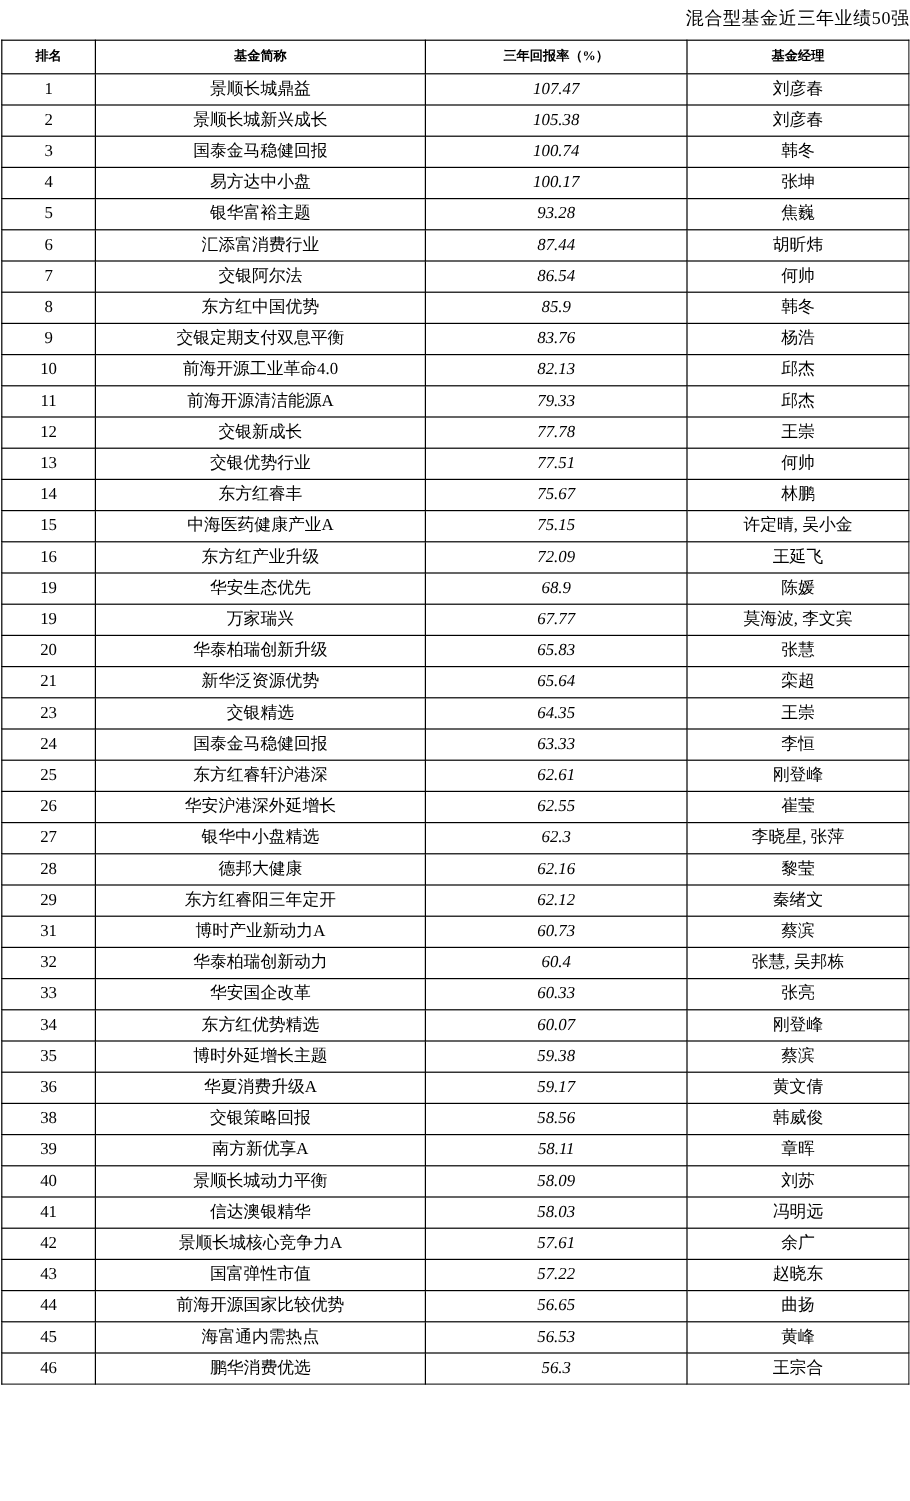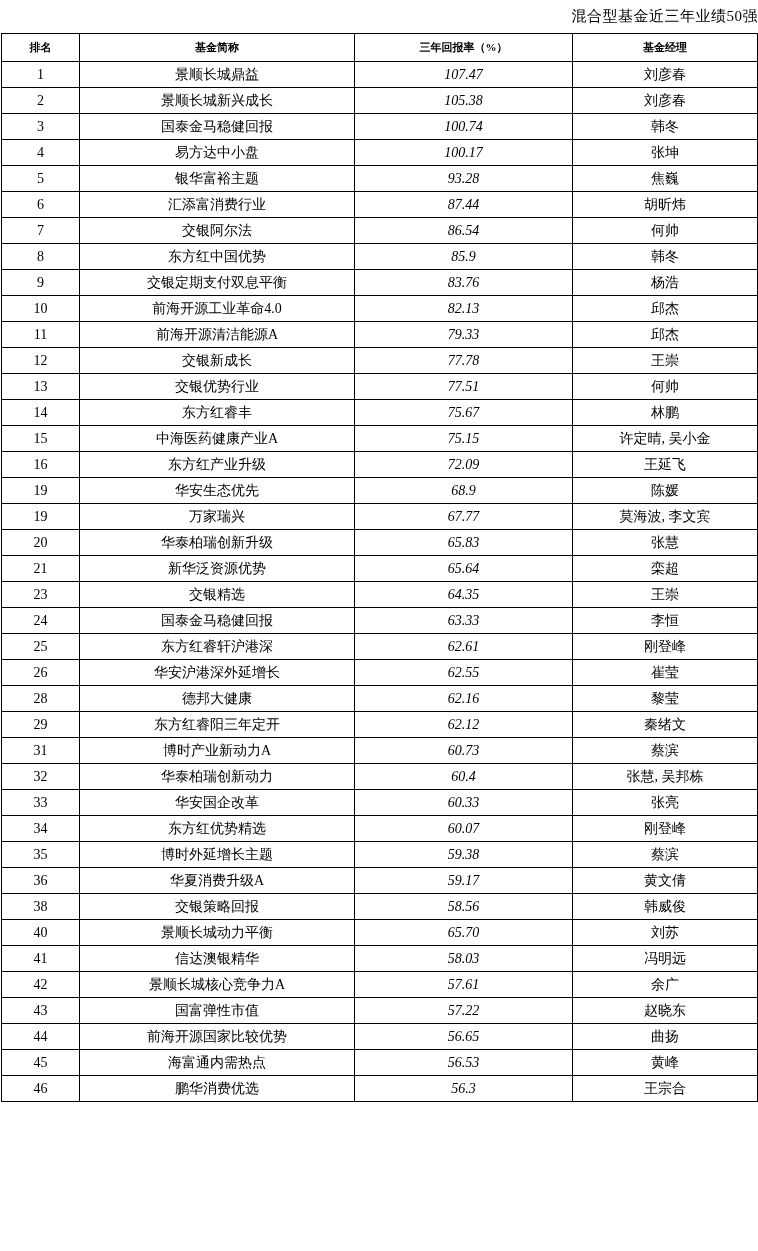--- a/index.html
+++ b/index.html
@@ -218,20 +218,26 @@
           <td class="ret">62.61</td>
           <td class="mgr">刚登峰</td>
         </tr>
         <tr>
           <td class="rank">26</td>
           <td class="name">华安沪港深外延增长</td>
           <td class="ret">62.55</td>
           <td class="mgr">崔莹</td>
         </tr>
         <tr>
+          <td class="rank">27</td>
+          <td class="name">银华中小盘精选</td>
+          <td class="ret">62.3</td>
+          <td class="mgr">李晓星, 张萍</td>
+        </tr>
+        <tr>
           <td class="rank">28</td>
           <td class="name">德邦大健康</td>
           <td class="ret">62.16</td>
           <td class="mgr">黎莹</td>
         </tr>
         <tr>
           <td class="rank">29</td>
           <td class="name">东方红睿阳三年定开</td>
           <td class="ret">62.12</td>
           <td class="mgr">秦绪文</td>
@@ -272,23 +278,29 @@
           <td class="ret">59.17</td>
           <td class="mgr">黄文倩</td>
         </tr>
         <tr>
           <td class="rank">38</td>
           <td class="name">交银策略回报</td>
           <td class="ret">58.56</td>
           <td class="mgr">韩威俊</td>
         </tr>
         <tr>
+          <td class="rank">39</td>
+          <td class="name">南方新优享A</td>
+          <td class="ret">58.11</td>
+          <td class="mgr">章晖</td>
+        </tr>
+        <tr>
           <td class="rank">40</td>
           <td class="name">景顺长城动力平衡</td>
-          <td class="ret">65.70</td>
+          <td class="ret">58.09</td>
           <td class="mgr">刘苏</td>
         </tr>
         <tr>
           <td class="rank">41</td>
           <td class="name">信达澳银精华</td>
           <td class="ret">58.03</td>
           <td class="mgr">冯明远</td>
         </tr>
         <tr>
           <td class="rank">42</td>

